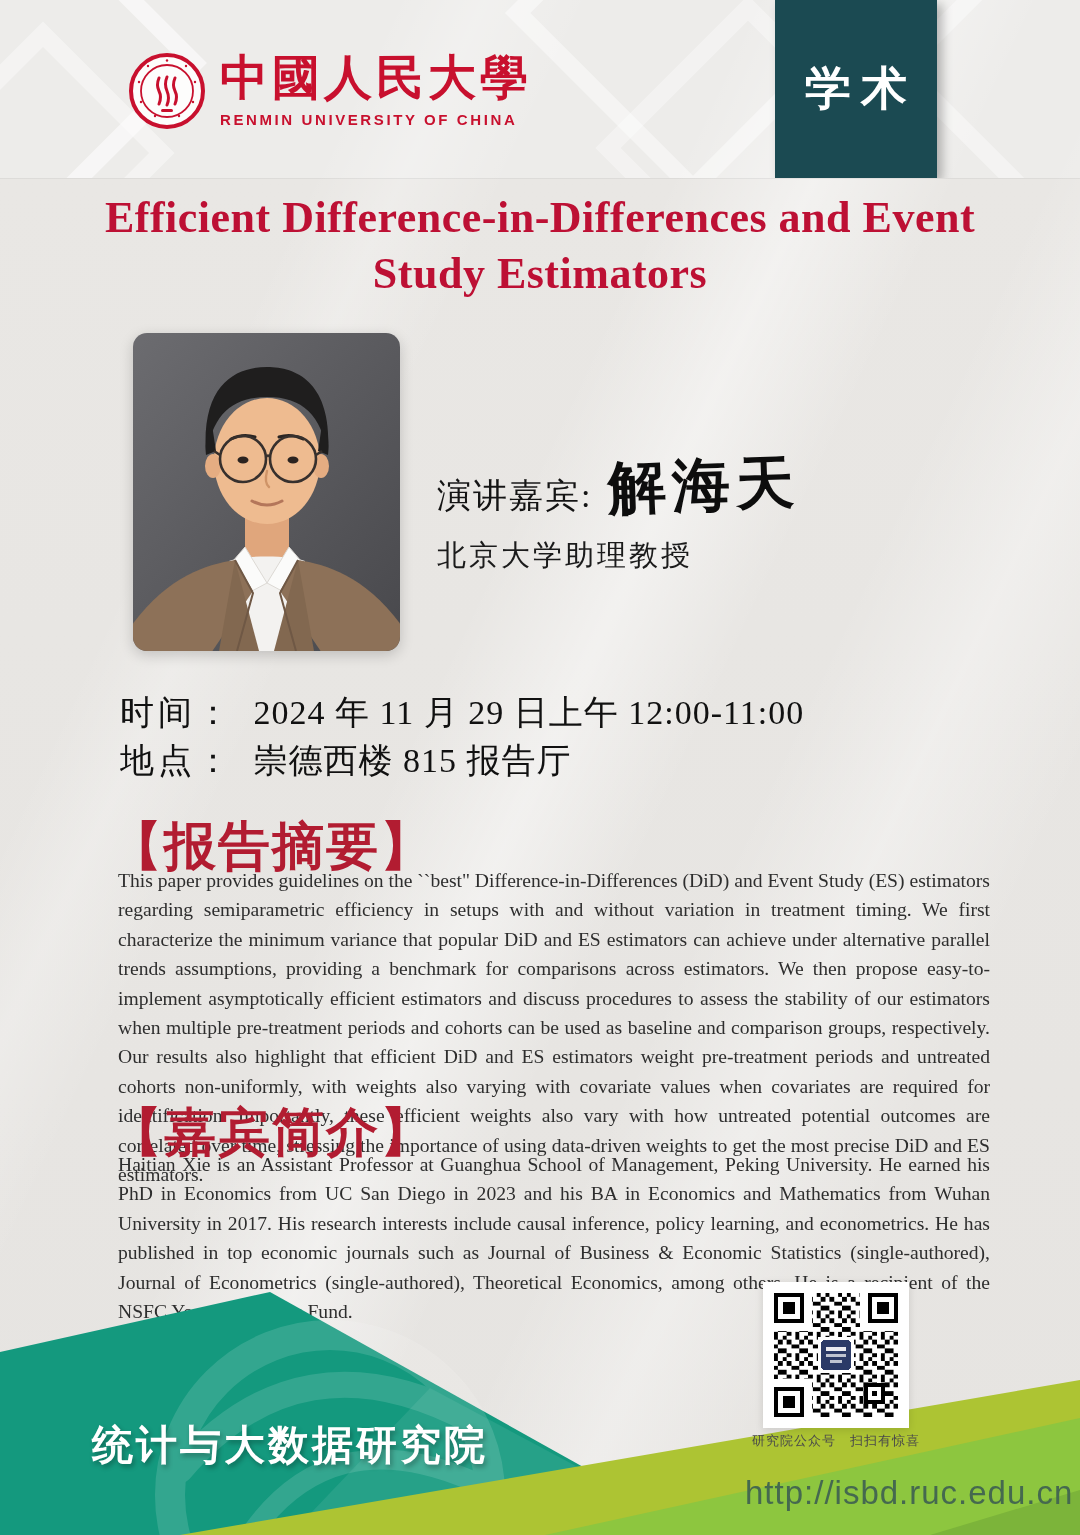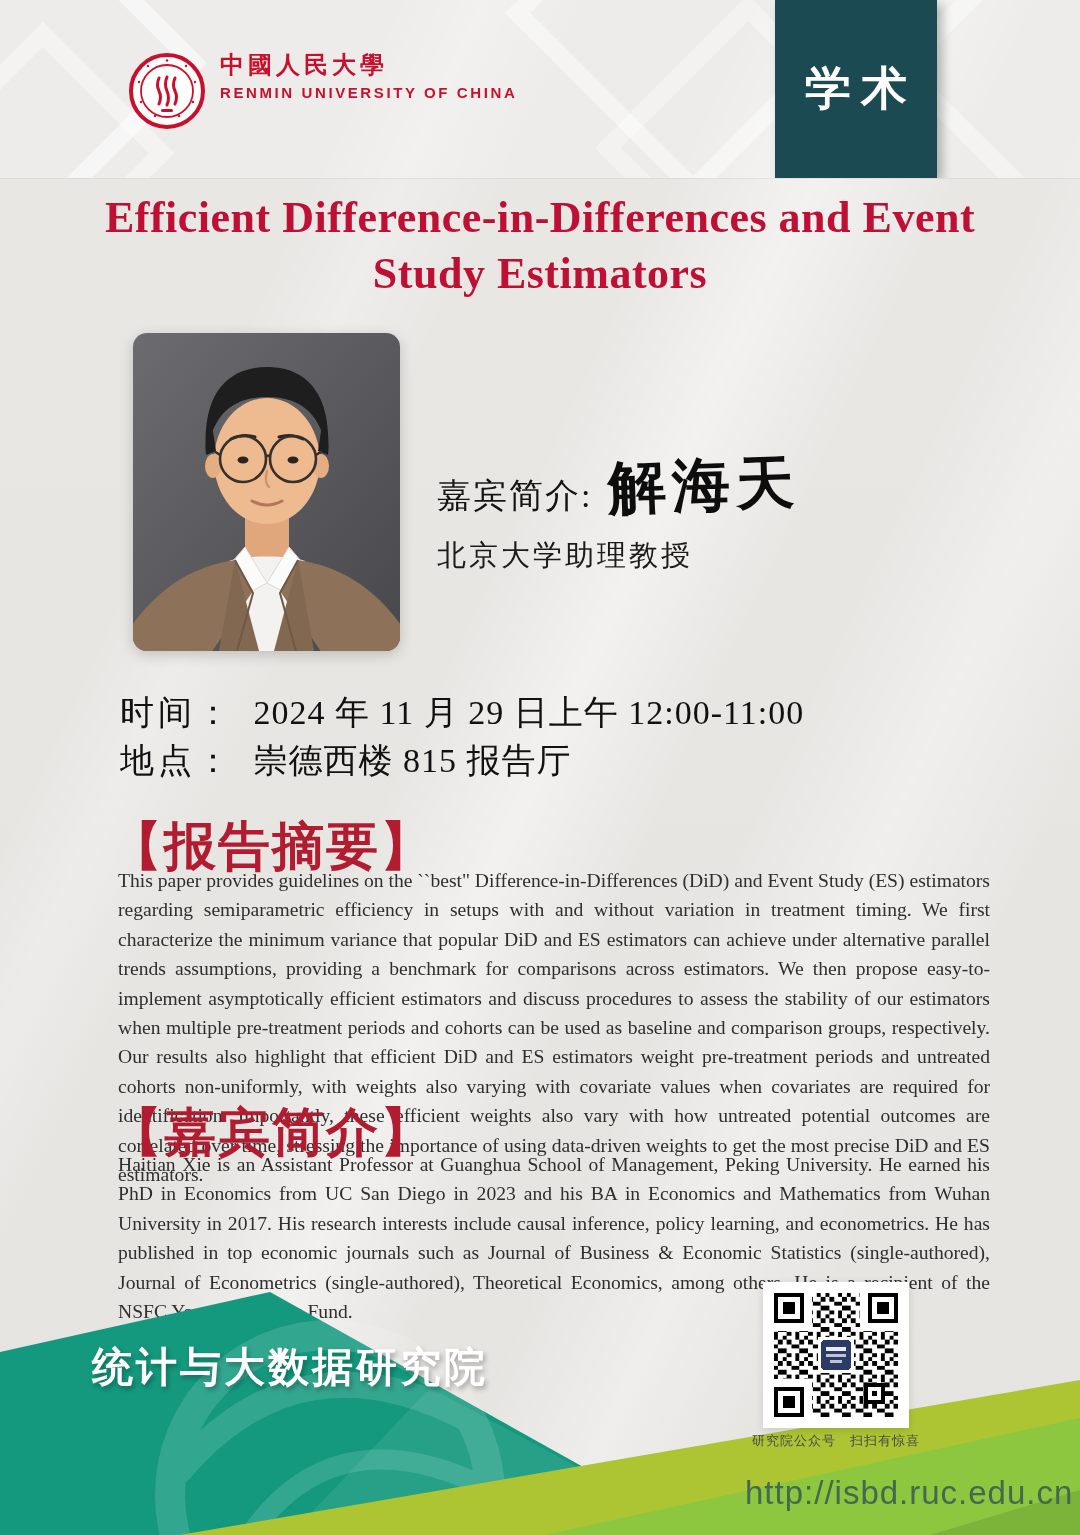--- a/index.html
+++ b/index.html
@@ -20,21 +20,21 @@
   .header-band{position:absolute;left:0;top:0;width:1080px;height:178px;overflow:hidden;
     border-bottom:1px solid rgba(0,0,0,.06);}
   .chev{position:absolute;border:18px solid rgba(255,255,255,.55);transform:rotate(45deg);}
   .chev.c1{width:210px;height:210px;left:-90px;top:-60px;}
   .chev.c2{width:150px;height:150px;left:-50px;top:60px;border-color:rgba(255,255,255,.4);}
   .chev.c3{width:230px;height:230px;left:560px;top:-120px;border-color:rgba(255,255,255,.45);}
   .chev.c4{width:180px;height:180px;left:640px;top:40px;border-color:rgba(255,255,255,.35);}
   .chev.c5{width:260px;height:260px;left:950px;top:-80px;border-color:rgba(255,255,255,.4);}
   .uni-logo{position:absolute;left:128px;top:52px;display:flex;align-items:flex-start;}
   .uni-text{margin-left:14px;}
-  .uni-cn{color:#c8102e;font-size:24px;font-weight:700;letter-spacing:4px;line-height:1.1;
+  .uni-cn{color:#c8102e;font-size:48px;font-weight:700;letter-spacing:4px;line-height:1.1;
     font-family:"Liberation Serif","DejaVu Serif",serif;}
   .uni-en{color:#c8102e;font-size:15px;font-weight:700;letter-spacing:2.6px;margin-top:6px;
     font-family:"Liberation Sans","DejaVu Sans",sans-serif;}
   .badge{position:absolute;left:775px;top:0;width:162px;height:178px;background:#1b4a52;
     box-shadow:5px 4px 10px rgba(0,0,0,.28);display:flex;flex-direction:row;
     align-items:center;justify-content:center;gap:10px;}
   .badge span{color:#fff;font-size:46px;font-weight:700;letter-spacing:10px;
     text-indent:10px;line-height:1.2;font-family:"Liberation Serif","DejaVu Serif",serif;}
   
   .title{position:absolute;left:0;top:190px;width:1080px;text-align:center;color:#bd1034;
@@ -63,21 +63,21 @@
   .bio-text{top:1150px;}
   
   .qr-card{position:absolute;left:763px;top:1282px;width:146px;height:146px;background:#fff;
     box-shadow:0 2px 8px rgba(0,0,0,.12);display:flex;align-items:center;justify-content:center;}
   .qr-card svg{width:124px;height:124px;}
   .qr-caption{position:absolute;left:743px;top:1432px;width:186px;text-align:center;
     font-size:13px;color:#4a4a4a;font-family:"Liberation Sans","DejaVu Sans",sans-serif;
     letter-spacing:1px;white-space:nowrap;}
   
   .band-svg{position:absolute;left:0;top:1240px;width:1080px;height:295px;}
-  .institute{position:absolute;left:92px;top:1340px;font-size:41px;font-weight:800;color:#fff;
+  .institute{position:absolute;left:92px;top:1418px;font-size:41px;font-weight:800;color:#fff;
     letter-spacing:3px;font-family:"Liberation Sans","DejaVu Sans",sans-serif;
     text-shadow:2px 3px 5px rgba(0,0,0,.30);text-align:right;}
   .site-url{position:absolute;left:745px;top:1474px;font-size:33px;color:#45694f;
     font-family:"Liberation Sans","DejaVu Sans",sans-serif;letter-spacing:1px;}
 </style>
 </head>
 <body>
 
 <div class="poster">
 
@@ -164,21 +164,21 @@
       <path d="M-8 326 L-8 302 C30 244 72 232 102 227 L120 258 L74 326 Z" fill="#8d7158"></path>
       <path d="M275 326 L275 302 C237 244 195 232 165 227 L147 258 L193 326 Z" fill="#8d7158"></path>
       <path d="M102 227 L126 318 L86 318 Z" fill="#826850"></path>
       <path d="M165 227 L141 318 L181 318 Z" fill="#826850"></path>
       <path d="M102 227 L120 260 L104 318" stroke="#6f5845" stroke-width="2" fill="none"></path>
       <path d="M165 227 L147 260 L163 318" stroke="#6f5845" stroke-width="2" fill="none"></path>
     </svg>
   </div>
 
   <div class="speaker-line">
-    <span class="speaker-label">嘉宾简介:</span>
+    <span class="speaker-label">演讲嘉宾:</span>
     <span class="speaker-name">解海天</span>
   </div>
   <div class="speaker-affil">北京大学助理教授</div>
 
   <div class="detail t-row">
     <span class="lbl">时间：</span>
     <span class="val">2024 年 11 月 29 日上午 12:00-11:00</span>
   </div>
   <div class="detail p-row">
     <span class="lbl">地点：</span>

